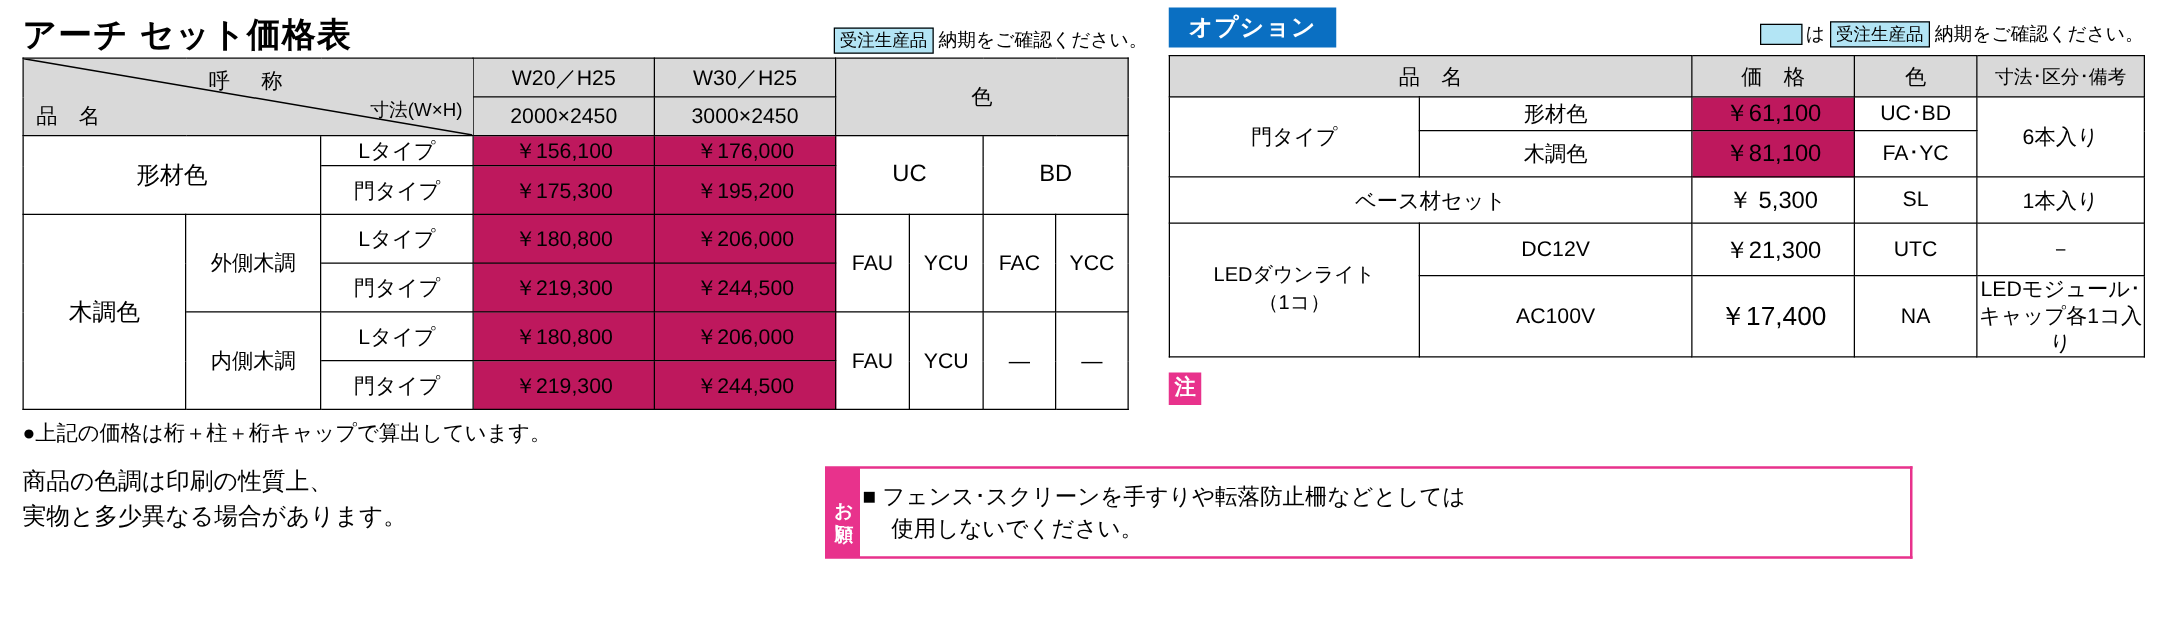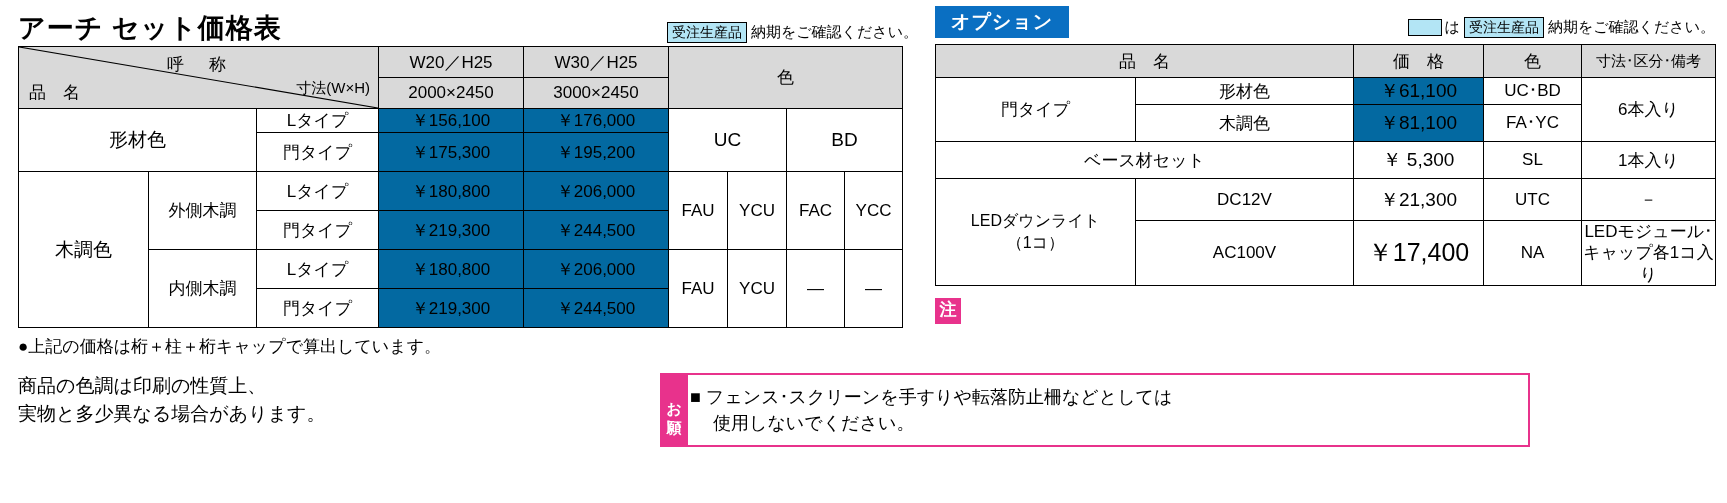--- a/index.html
+++ b/index.html
@@ -61,21 +61,21 @@
     font-size: 17px;
     padding: 0;
     color: #000;
   }
   #price-table {
     margin-top: 0;
     width: 884px;
   }
   .hdr { background: #d9d9d9; }
   .price-cell {
-    background: #0369a1;
+    background: #be185d;
     font-size: 21px;
     font-weight: bold;
     letter-spacing: 0px;
   }
   .dim-sub { font-size: 15px; }
   .corner {
     position: relative;
     height: 62px;
     background: #d9d9d9;
   }
@@ -360,21 +360,21 @@
             <div>LEDダウンライト</div>
             <div>（1コ）</div>
           </td>
           <td style="height:42px">DC12V</td>
           <td style="font-size:19px">￥21,300</td>
           <td>UTC</td>
           <td>－</td>
         </tr>
         <tr>
           <td style="height:42px">AC100V</td>
-          <td style="font-size:25px">￥17,400</td>
+          <td style="font-size:21px">￥17,400</td>
           <td>NA</td>
           <td class="small-cell">
             <div>LEDモジュール･</div>
             <div>キャップ各1コ入り</div>
           </td>
         </tr>
       </tbody>
     </table>
 
     <div class="chu-row">

